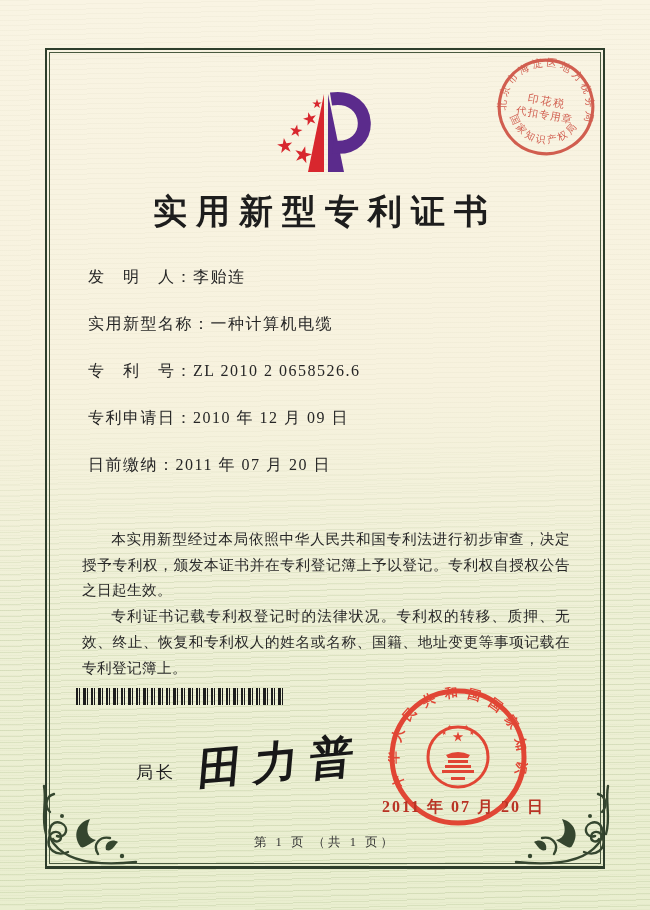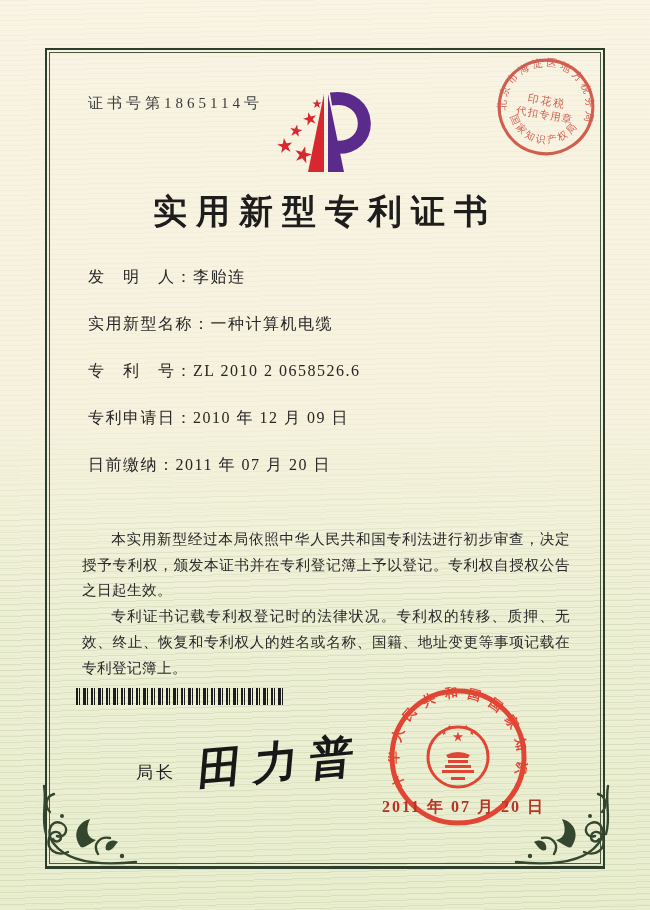--- a/index.html
+++ b/index.html
@@ -48,21 +48,20 @@
 
 <div class="page">
 
   <div class="texture-top"></div>
   <div class="texture"></div>
 
   <div class="frame-outer">
     <div class="frame-inner"></div>
   </div>
 
-  <div class="cert-number">证书号第1865114号</div>
 
   <svg class="logo" width="116" height="90" viewBox="0 0 116 90">
     <defs>
       <path id="star" d="M0,-1 L0.2245,-0.309 L0.951,-0.309 L0.3633,0.118 L0.5878,0.809 L0,0.382 L-0.5878,0.809 L-0.3633,0.118 L-0.951,-0.309 L-0.2245,-0.309 Z"></path>
     </defs>
     <polygon points="57,4 57,82 41,82" fill="#d8272e"></polygon>
     <polygon points="61,4 77,82 61,82" fill="#5b2b8c"></polygon>
     <path d="M64,9 C106,2 110,62 66,57" stroke="#5b2b8c" stroke-width="13" fill="none"></path>
     <use href="#star" transform="translate(50,14) scale(5)" fill="#d8272e"></use>
     <use href="#star" transform="translate(43,29) scale(7) rotate(-15)" fill="#d8272e"></use>
@@ -165,14 +164,15 @@
       <path d="M14,40 C8,34 10,24 18,22"></path>
     </g>
     <g fill="#35462f">
       <path d="M44,74 C36,62 42,50 54,47 C49,58 51,66 60,68 C52,73 46,78 44,74 Z"></path>
       <path d="M70,78 C68,70 76,66 82,70 C78,74 76,80 70,78 Z"></path>
       <circle cx="86" cy="84" r="2.2"></circle>
       <circle cx="26" cy="44" r="2"></circle>
     </g>
   </svg>
 
+  <div class="page-footer">第 1 页 （共 1 页）</div>
 
 </div>
 
 </body></html>

